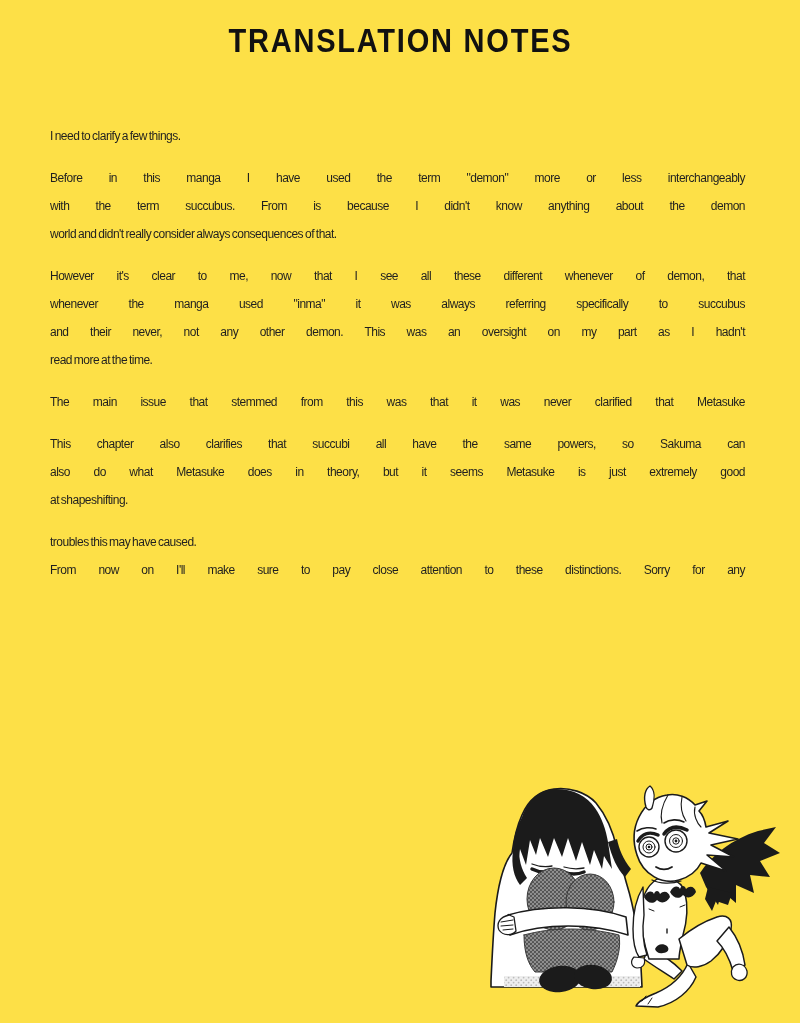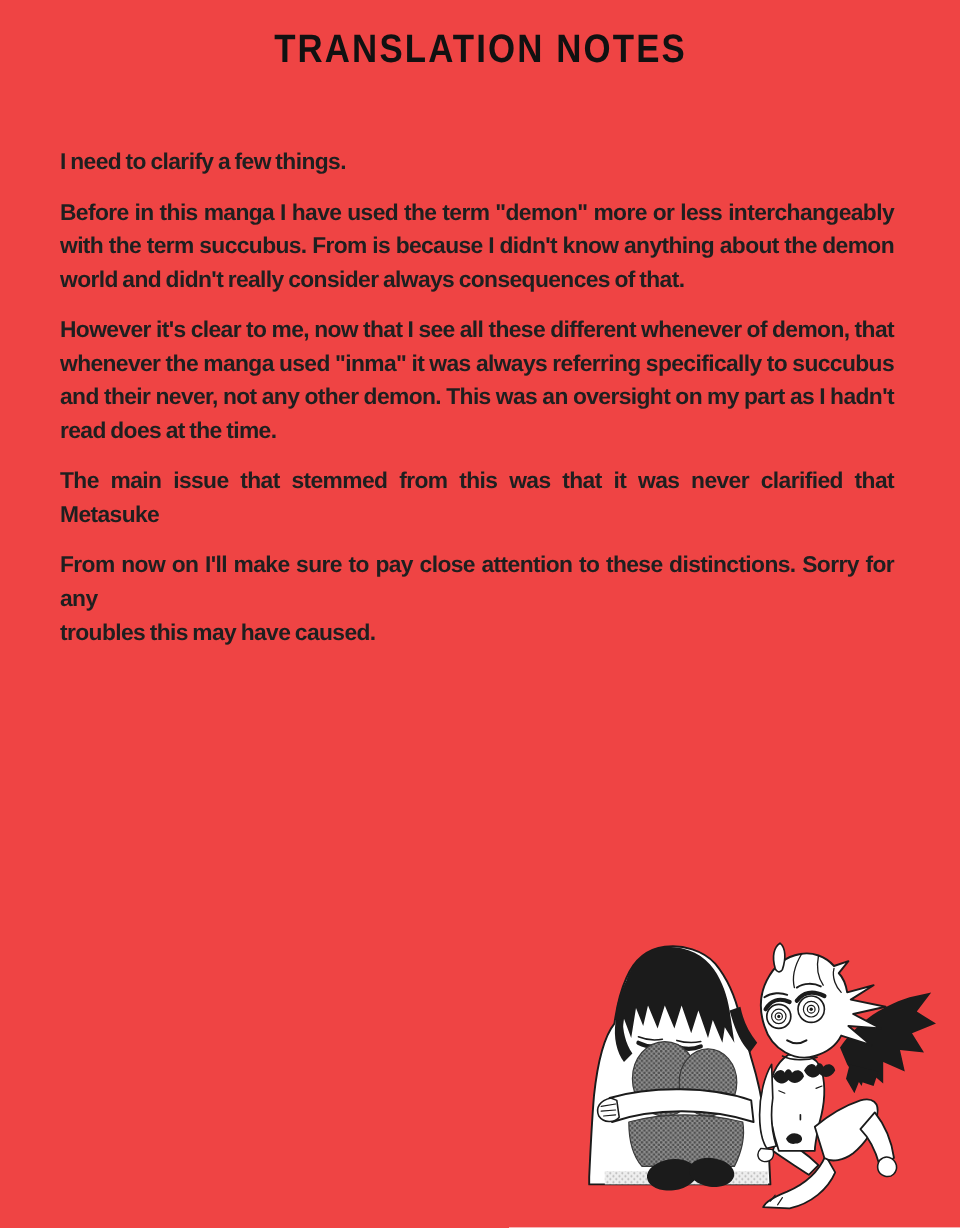--- a/index.html
+++ b/index.html
@@ -1,24 +1,24 @@
 <!DOCTYPE html>
 <html><head>
 <meta charset="utf-8">
 <style>
   html,body{margin:0;padding:0;background:#fff;}
-  .page{position:relative;width:800px;height:1023px;background:#ef4444;overflow:hidden;
+  .page{position:relative;width:800px;height:1023px;background:#fde047;overflow:hidden;
         font-family:"Liberation Sans","DejaVu Sans",sans-serif;color:#1b1b1b;}
   .title-wrap{position:absolute;top:24px;left:0;right:0;text-align:center;}
   .title-text{display:inline-block;font-family:"Liberation Sans",sans-serif;
         font-weight:700;font-size:33px;line-height:34px;letter-spacing:2px;
         transform:scaleX(.88);color:#111;}
   .notes{position:absolute;left:50px;top:122px;width:695px;}
   .para{margin:0 0 14px 0;}
-  .ln{font-size:19px;font-weight:700;line-height:28px;letter-spacing:-0.5px;
+  .ln{font-size:12px;font-weight:400;line-height:28px;letter-spacing:-0.5px;
       word-spacing:-1px;text-align:justify;text-align-last:justify;color:#1f1f1f;}
   .ln.last{text-align-last:left;}
   .illo{position:absolute;left:490px;top:779px;width:292px;height:232px;margin:0;}
   .illo svg{display:block;width:100%;height:100%;}
 </style>
 </head>
 <body>
 
 <div class="page">
 
@@ -32,28 +32,33 @@
     </p>
     <p class="para">
       <span class="ln" style="display:block">Before in this manga I have used the term "demon" more or less interchangeably</span>
       <span class="ln" style="display:block">with the term succubus. From is because I didn't know anything about the demon</span>
       <span class="ln last" style="display:block">world and didn't really consider always consequences of that.</span>
     </p>
     <p class="para">
       <span class="ln" style="display:block">However it's clear to me, now that I see all these different whenever of demon, that</span>
       <span class="ln" style="display:block">whenever the manga used "inma" it was always referring specifically to succubus</span>
       <span class="ln" style="display:block">and their never, not any other demon. This was  an oversight on my part as I hadn't</span>
-      <span class="ln last" style="display:block">read does at the time.</span>
+      <span class="ln last" style="display:block">read more at the time.</span>
     </p>
     <p class="para">
       <span class="ln" style="display:block">The main issue that stemmed from this was that it was never clarified that Metasuke</span>
     </p>
     <p class="para">
+      <span class="ln" style="display:block">This chapter also clarifies that succubi all have the same powers, so Sakuma can</span>
+      <span class="ln" style="display:block">also do what Metasuke does in theory, but it seems Metasuke is just extremely good</span>
+      <span class="ln last" style="display:block">at shapeshifting.</span>
+    </p>
+    <p class="para">
+      <span class="ln last" style="display:block">troubles this may have caused.</span>
       <span class="ln" style="display:block">From now on I'll make sure to pay close attention to these distinctions. Sorry for any</span>
-      <span class="ln last" style="display:block">troubles this may have caused.</span>
     </p>
   </div>
 
   <figure class="illo">
     <svg viewBox="0 0 292 232" xmlns="http://www.w3.org/2000/svg">
       <defs>
         <pattern id="ht" width="4" height="4" patternUnits="userSpaceOnUse">
           <rect width="4" height="4" fill="#8f8f8f"></rect>
           <circle cx="1" cy="1" r="1.1" fill="#4f4f4f"></circle>
           <circle cx="3" cy="3" r="1.1" fill="#4f4f4f"></circle>

